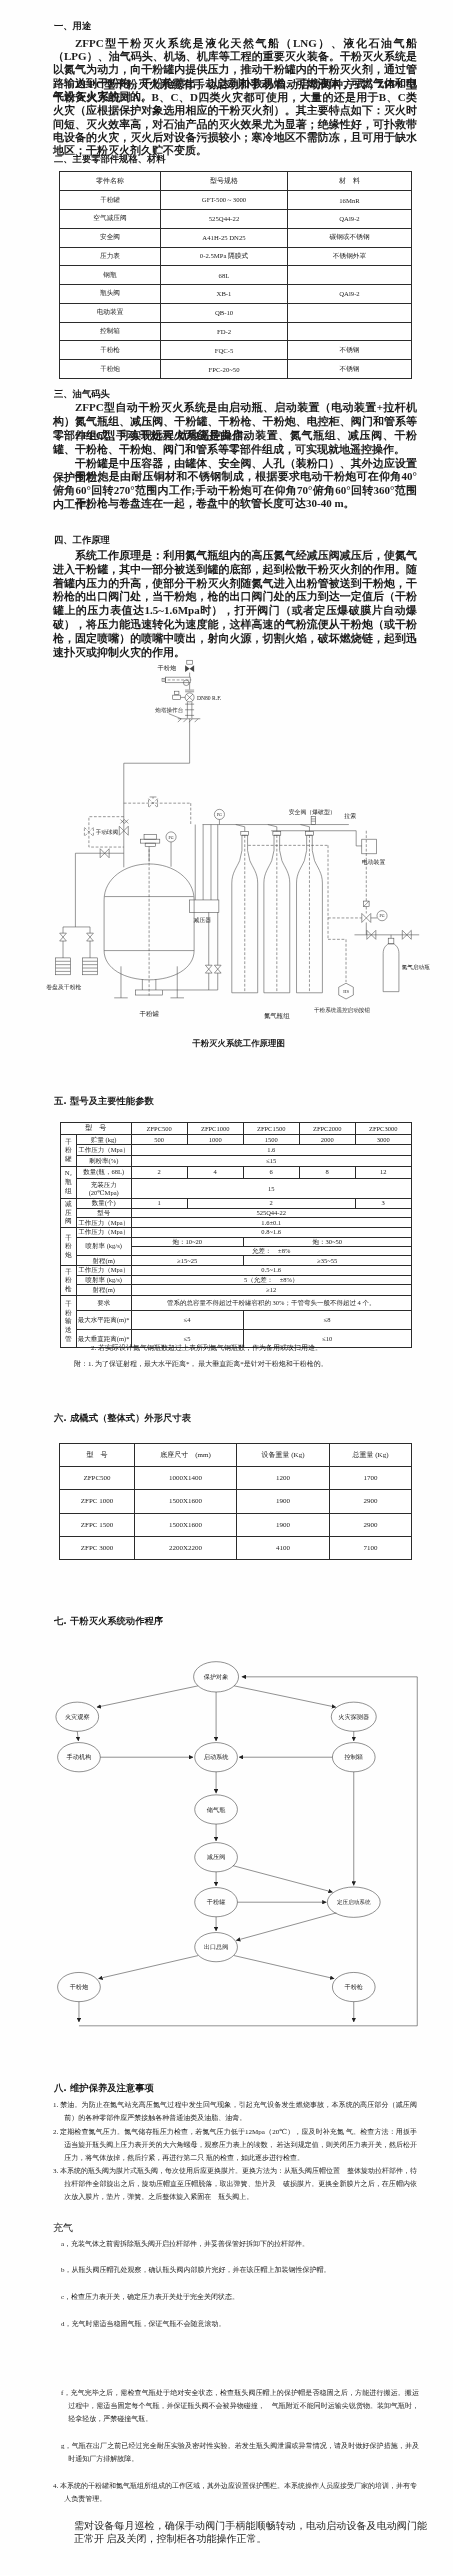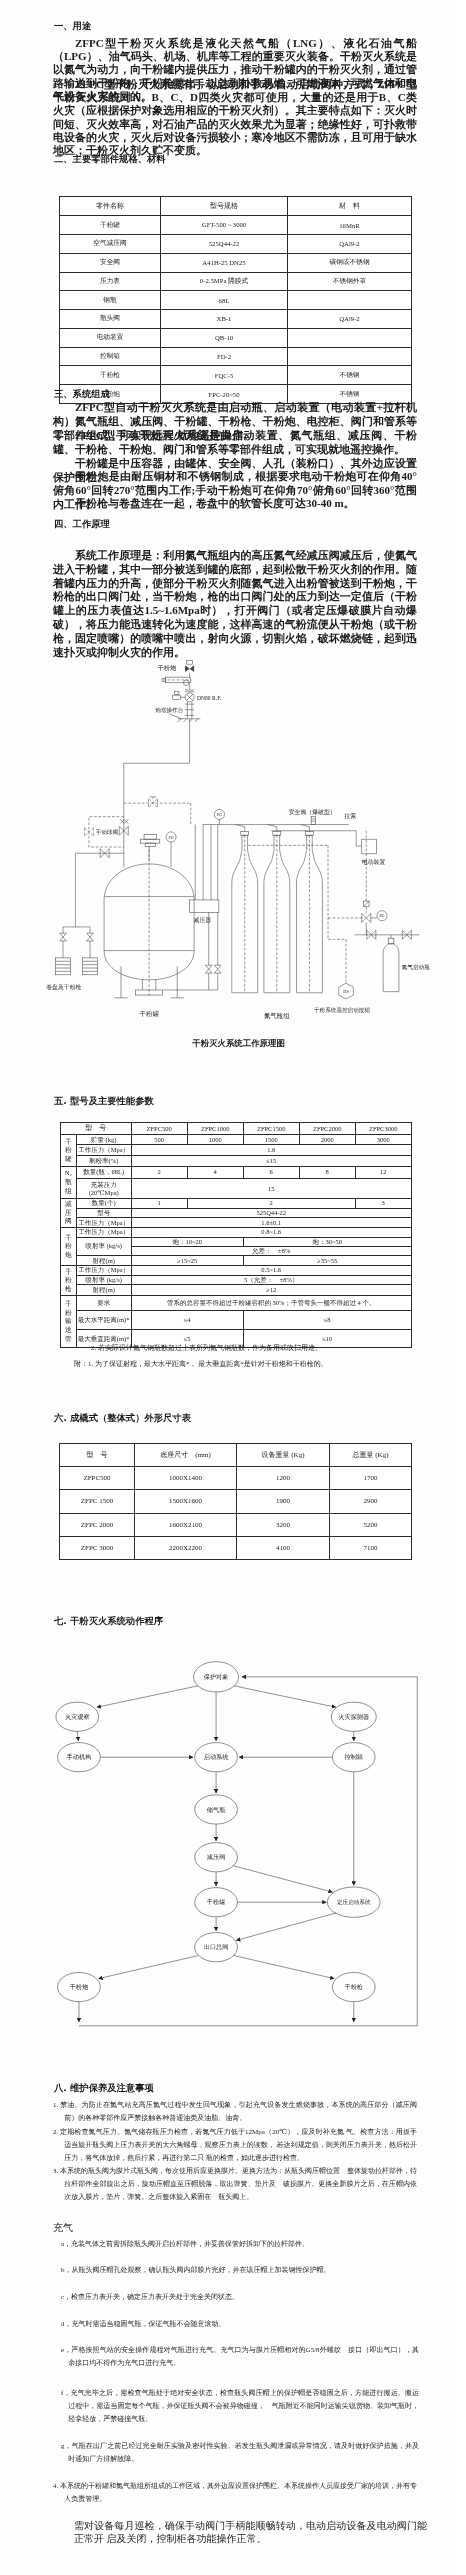--- a/index.html
+++ b/index.html
@@ -14,21 +14,21 @@
   .item{position:absolute;left:53px;width:364px;font-size:7px;line-height:13px;
         text-align:justify;padding-left:11.2px;text-indent:-11.2px;box-sizing:border-box;}
   .litem{position:absolute;left:61px;width:358px;font-size:7px;line-height:13px;
         text-align:justify;padding-left:7.3px;text-indent:-7.3px;box-sizing:border-box;}
   .plain{position:absolute;left:74px;width:353px;font-size:10px;line-height:13px;text-align:justify;}
   .subhead{position:absolute;left:53px;font-size:10px;}
   table{position:absolute;border-collapse:collapse;table-layout:fixed;background:#fff;}
   table,td{border:0.7px solid #2b2b2b;}
   table{border-width:1.1px;}
   td{text-align:center;vertical-align:middle;font-size:6.7px;padding:0.6px 1.7px;overflow:hidden;}
-  .t2{left:59px;top:196px;width:352px;padding-left:48px;}
+  .t2{left:59px;top:171px;width:352px;padding-left:48px;}
   .t2 td{height:16.6px;}
   .t2 tr.hd td{height:17px;font-size:7px;}
   .t5{left:60px;top:1122px;width:351px;}
   .t5 td{font-size:6.5px;padding:0 1.1px;line-height:1.25;}
   .t5 td.vert{padding:0 3.4px;word-break:break-all;line-height:1.3;font-size:6.7px;}
   .t6{left:59px;top:1443px;width:352px;}
   .t6 td{height:21px;font-size:7px;}
   svg{position:absolute;left:0;}
   svg text{font-family:"Liberation Serif","DejaVu Serif",serif;fill:#1c1c1c;}
   .dg{stroke:#4a4a4a;fill:none;stroke-width:1;}
@@ -103,28 +103,28 @@
           <td>不锈钢</td>
         </tr>
     <tr>
           <td>干粉炮</td>
           <td>FPC-20~50</td>
           <td>不锈钢</td>
         </tr>
   </tbody>
     </table>
 
-  <div class="sec-title" style="top:388px">三、系统组成</div>
+  <div class="sec-title" style="top:388px">三、油气码头</div>
   <div class="para lh24" style="top:401px">ZFPC型自动干粉灭火系统是由启动瓶、启动装置（电动装置+拉杆机构）氮气瓶组、减压阀、干粉罐、干粉枪、干粉炮、电控柜、阀门和管系等零部件组成，可实现远程/就地遥控操作。</div>
   <div class="para lh24" style="top:429px">ZFPC型手动干粉灭火系统是由启动装置、氮气瓶组、减压阀、干粉罐、干粉枪、干粉炮、阀门和管系等零部件组成，可实现就地遥控操作。</div>
   <div class="para lh24" style="top:457px">干粉罐是中压容器，由罐体、安全阀、人孔（装粉口）、其外边应设置保护围栏。</div>
   <div class="para lh24" style="top:470px">干粉炮是由耐压铜材和不锈钢制成，根据要求电动干粉炮可在仰角40°俯角60°回转270°范围内工作;手动干粉炮可在仰角70°俯角60°回转360°范围内工作。</div>
   <div class="para lh24" style="top:497px">干粉枪与卷盘连在一起，卷盘中的软管长度可达30-40 m。</div>
 
-  <div class="sec-title" style="top:518px">四、工作原理</div>
+  <div class="sec-title" style="top:534px">四、工作原理</div>
   <div class="para lh24" style="top:549px">系统工作原理是：利用氮气瓶组内的高压氮气经减压阀减压后，使氮气进入干粉罐，其中一部分被送到罐的底部，起到松散干粉灭火剂的作用。随着罐内压力的升高，使部分干粉灭火剂随氮气进入出粉管被送到干粉炮，干粉枪的出口阀门处，当干粉炮，枪的出口阀门处的压力到达一定值后（干粉罐上的压力表值达1.5~1.6Mpa时），打开阀门（或者定压爆破膜片自动爆破），将压力能迅速转化为速度能，这样高速的气粉流便从干粉炮（或干粉枪，固定喷嘴）的喷嘴中喷出，射向火源，切割火焰，破坏燃烧链，起到迅速扑灭或抑制火灾的作用。</div>
 
   <svg style="top:658px" width="467" height="422" viewBox="0 0 830 750">
 
     <text x="280" y="22" font-size="11">干粉炮</text>
     <rect class="dg" x="332" y="4" width="10" height="7"></rect>
     <polygon points="329,13 337,19 329,25" fill="#444"></polygon>
       <polygon points="345,13 337,19 345,25" fill="#444"></polygon>
     <line class="dg" x1="337" y1="26" x2="337" y2="34"></line>
     <rect class="dg" x="294" y="34" width="44" height="10"></rect>
@@ -432,30 +432,30 @@
       <td>设备重量 (Kg)</td>
       <td>总重量 (Kg)</td>
     </tr>
     <tr>
           <td>ZFPC500</td>
           <td>1000X1400</td>
           <td>1200</td>
           <td>1700</td>
         </tr>
     <tr>
+          <td>ZFPC 1000</td>
+          <td>1500X1600</td>
+          <td>1900</td>
+          <td>2900</td>
+        </tr>
+    <tr>
           <td>ZFPC 1500</td>
           <td>1500X1600</td>
           <td>1900</td>
           <td>2900</td>
-        </tr>
-    <tr>
-          <td>ZFPC 2000</td>
-          <td>1600X2100</td>
-          <td>3200</td>
-          <td>5200</td>
         </tr>
     <tr>
           <td>ZFPC 3000</td>
           <td>2200X2200</td>
           <td>4100</td>
           <td>7100</td>
         </tr>
   </tbody>
     </table>
 
@@ -519,20 +519,19 @@
 
   <div class="sec-title" style="top:2082px">八. 维护保养及注意事项</div>
   <div class="item" style="top:2099px">1. 禁油。为防止在氮气站充高压氮气过程中发生回气现象，引起充气设备发生燃烧事故，本系统的高压部分（减压阀前）的各种零部件应严禁接触各种普通油类及油脂、油膏。</div>
   <div class="item" style="top:2126px">2. 定期检查氮气压力。氮气储存瓶压力检查，若氮气压力低于12Mpa（20℃），应及时补充氮  气。检查方法：用扳手适当旋开瓶头阀上压力表开关的大六角螺母，观察压力表上的读数，  若达到规定值，则关闭压力表开关，然后松开压力，将气体放掉，然后拧紧，再进行第二只  瓶的检查，如此逐步进行检查。</div>
   <div class="item" style="top:2165px">3.  本系统的瓶头阀为膜片式瓶头阀，每次使用后应更换膜片。更换方法为：从瓶头阀压帽位置　整体旋动拉杆部件，待拉杆部件全部旋出之后，旋动压帽直至压帽脱落，取出弹簧、垫片及　破损膜片。更换全新膜片之后，在压帽内依次放入膜片，垫片，弹簧。之后整体旋入紧固在　瓶头阀上。</div>
   <div class="subhead" style="top:2221px">充气</div>
   <div class="litem" style="top:2238px">a，充装气体之前需拆除瓶头阀开启拉杆部件，并妥善保管好拆卸下的拉杆部件。</div>
   <div class="litem" style="top:2264px">b，从瓶头阀压帽孔处观察，确认瓶头阀内部膜片完好，并在该压帽上加装钢性保护帽。</div>
   <div class="litem" style="top:2291px">c，检查压力表开关，确定压力表开关处于完全关闭状态。</div>
   <div class="litem" style="top:2318px">d，充气时需适当稳固气瓶，保证气瓶不会随意滚动。</div>
-  <div class="litem" style="top:2344px">e，严格按照气站的安全操作规程对气瓶进行充气。充气口为与膜片压帽相对的G5/8外螺纹　接口（即出气口），其余接口均不得作为充气口进行充气。</div>
   <div class="litem" style="top:2387px">f，充气完毕之后，需检查气瓶处于绝对安全状态，检查瓶头阀压帽上的保护帽是否稳固之后，方能进行搬运。搬运过程中，需适当固定每个气瓶，并保证瓶头阀不会被异物碰撞，　气瓶附近不能同时运输尖锐货物。装卸气瓶时，轻拿轻放，严禁碰撞气瓶。</div>
   <div class="litem" style="top:2440px">g，气瓶在出厂之前已经过完全耐压实验及密封性实验。若发生瓶头阀泄漏或异常情况，请及时做好保护措施，并及时通知厂方排解故障。</div>
   <div class="item" style="top:2480px">4.  本系统的干粉罐和氮气瓶组所组成的工作区域，其外边应设置保护围栏。本系统操作人员应接受厂家的培训，并有专人负责管理。</div>
   <div class="plain" style="top:2519px">需对设备每月巡检，确保手动阀门手柄能顺畅转动，电动启动设备及电动阀门能正常开 启及关闭，控制柜各功能操作正常。</div>
 
 </div>
 
 
 </body></html>

